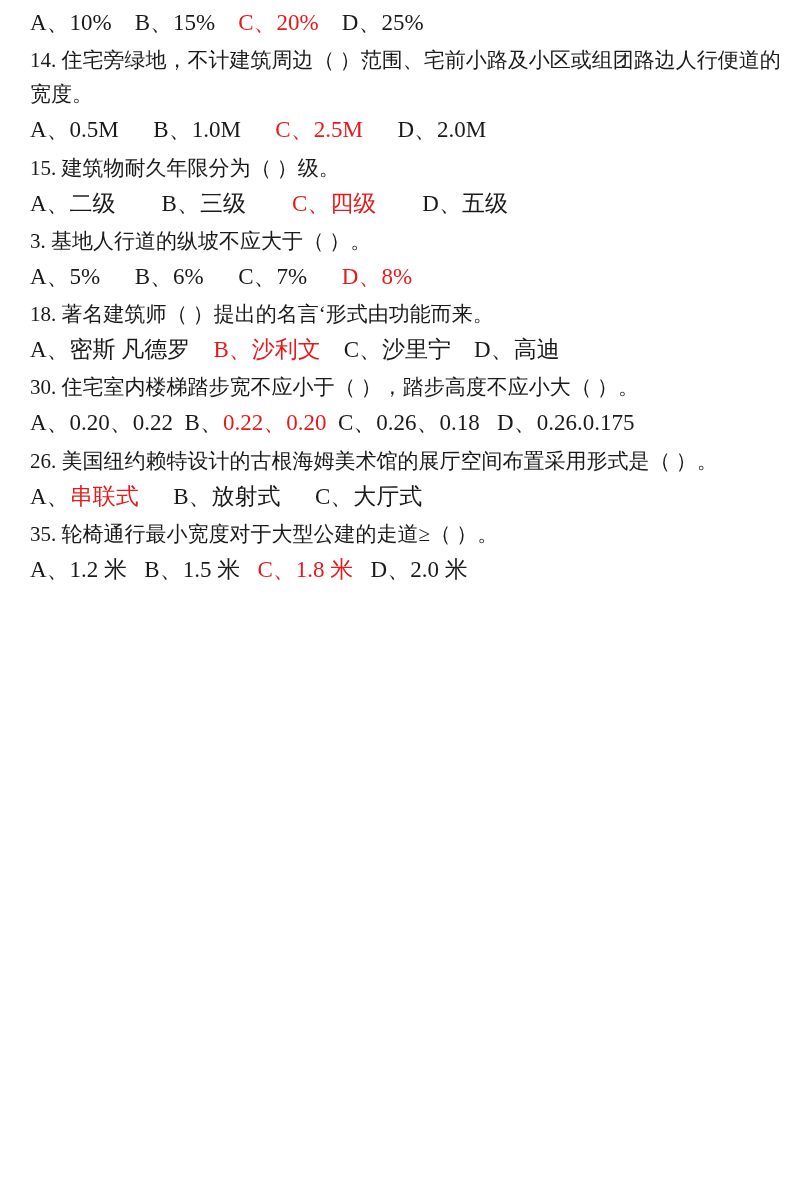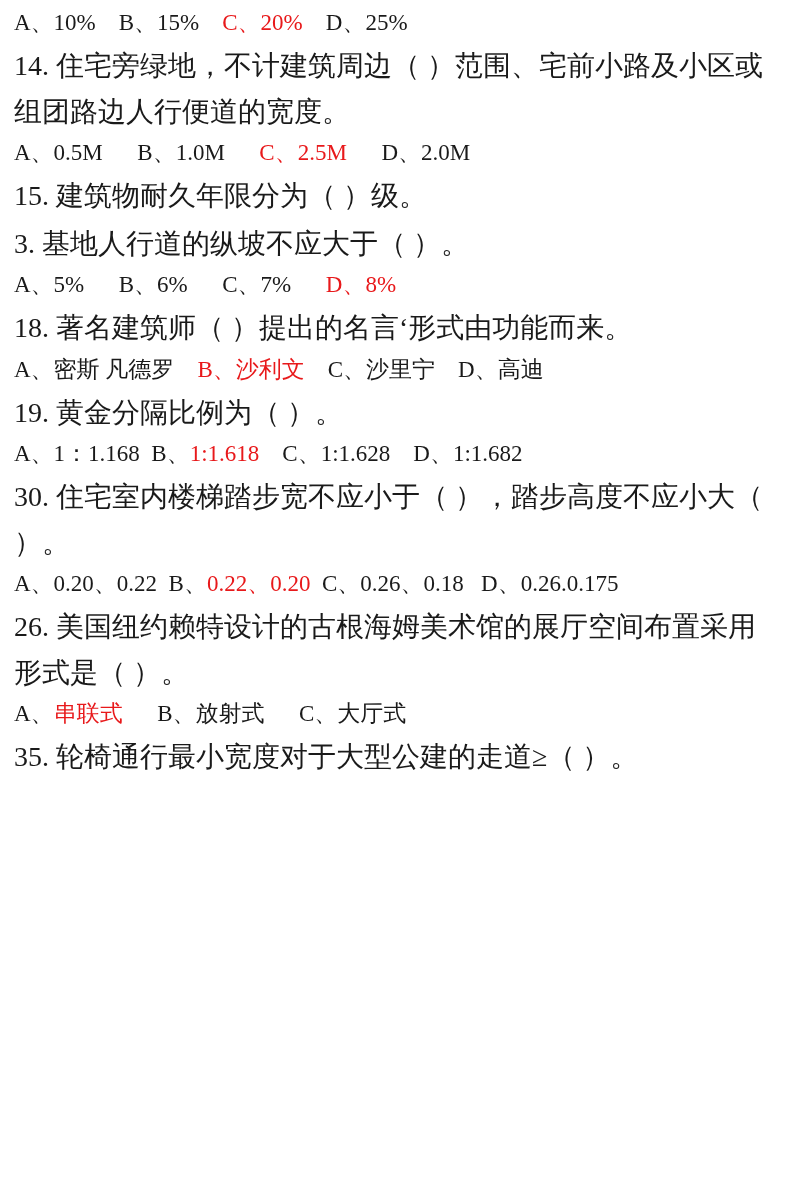--- a/index.html
+++ b/index.html
@@ -15,25 +15,25 @@
     overflow: hidden;
   }
   .page {
     position: relative;
     width: 800px;
     height: 1179px;
     padding: 0;
     box-sizing: border-box;
   }
   .content {
-    padding: 4px 18px 0 14px;
+    padding: 4px 18px 0 30px;
     box-sizing: border-box;
   }
   .stem {
-    font-size: 28px;
+    font-size: 21px;
     line-height: 1.62;
     margin: 0;
   }
   .block {
     margin-bottom: 2px;
   }
   .opts {
     font-size: 23px;
     line-height: 1.62;
     margin: 0;
@@ -51,41 +51,39 @@
     <div id="questions-container">
         <div class="block">
           <p class="opts"><span>A、10%    B、15%    </span><span class="red">C、20%</span><span>    D、25%</span></p>
         </div>
         <div class="block">
           <p class="stem">14. 住宅旁绿地，不计建筑周边（    ）范围、宅前小路及小区或组团路边人行便道的宽度。</p>
           <p class="opts"><span>A、0.5M      B、1.0M      </span><span class="red">C、2.5M</span><span>      D、2.0M</span></p>
         </div>
         <div class="block">
           <p class="stem">15. 建筑物耐久年限分为（  ）级。</p>
+          <p class="opts"><span>A、二级        B、三级        </span><span class="red">C、四级</span><span>        D、五级</span></p>
         </div>
         <div class="block">
           <p class="stem">3. 基地人行道的纵坡不应大于（    ）。</p>
           <p class="opts"><span>A、5%      B、6%      C、7%      </span><span class="red">D、8%</span></p>
         </div>
         <div class="block">
         </div>
         <div class="block">
           <p class="stem">18. 著名建筑师（   ）提出的名言‘形式由功能而来。</p>
           <p class="opts"><span>A、密斯 凡德罗    </span><span class="red">B、沙利文</span><span>    C、沙里宁    D、高迪</span></p>
         </div>
         <div class="block">
-          <p class="stem">19. 黄金分隔比例为（    ）。</p>
-          <p class="opts"><span>A、1：1.168  B、</span><span class="red">1:1.618</span><span>    C、1:1.628    D、1:1.682</span></p>
-        </div>
-        <div class="block">
           <p class="stem">30. 住宅室内楼梯踏步宽不应小于（    ），踏步高度不应小大（    ）。</p>
           <p class="opts"><span>A、0.20、0.22  B、</span><span class="red">0.22、0.20</span><span>  C、0.26、0.18   D、0.26.0.175</span></p>
         </div>
         <div class="block">
           <p class="stem">26. 美国纽约赖特设计的古根海姆美术馆的展厅空间布置采用形式是（   ）。</p>
           <p class="opts"><span>A、</span><span class="red">串联式</span><span>      B、放射式      C、大厅式</span></p>
         </div>
         <div class="block">
           <p class="stem">35. 轮椅通行最小宽度对于大型公建的走道≥（    ）。</p>
+          <p class="opts"><span>A、1.2 米   B、1.5 米   </span><span class="red">C、1.8 米</span><span>   D、2.0 米</span></p>
         </div>
       </div>
   </div>
 </div>
 
 </body></html>

